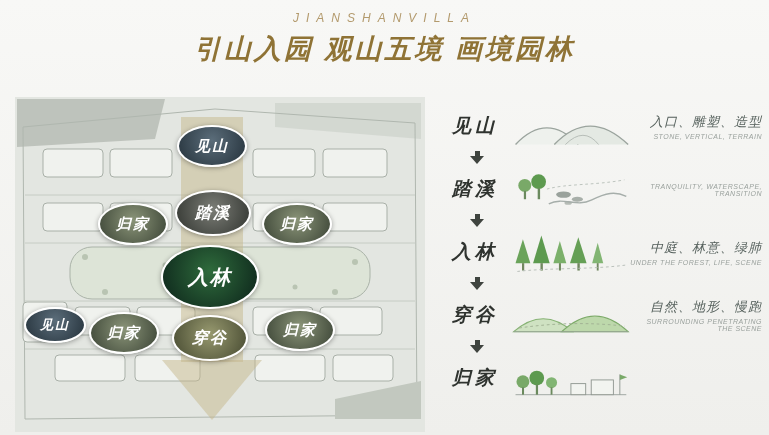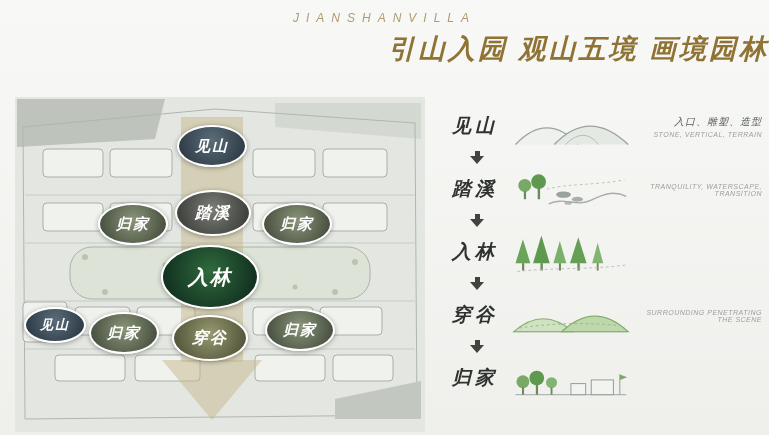--- a/index.html
+++ b/index.html
@@ -8,21 +8,21 @@
     background:linear-gradient(180deg,#f8f8f6 0%,#efefec 100%);
     font-family:"Liberation Sans","DejaVu Sans",sans-serif;
     font-style:italic;
   }
   
   .brand {
     position:absolute; top:11px; left:0; right:0; text-align:center;
     font-size:12px; letter-spacing:7px; color:#b39a6d; font-weight:500;
   }
   .title {
-    position:absolute; top:31px; left:0; right:0; text-align:right;
+    position:absolute; top:31px; left:0; right:0; text-align:center;
     font-size:27px; font-weight:bold; color:#8f7335; letter-spacing:3px;
   }
   
   .plan {
     position:absolute; left:15px; top:97px; width:410px; height:335px;
     background:#e3e6e1; box-shadow:inset 0 0 0 1px #d2d6d0;
   }
   .plan svg.drawing { position:absolute; left:0; top:0; }
   .band {
     position:absolute; left:166px; top:20px; width:62px; height:245px;
@@ -51,21 +51,21 @@
   .bg-valley   { background:radial-gradient(circle at 50% 40%, #97996f 0%, #55583c 80%); }
   
   .legend { position:absolute; left:452px; top:103px; width:312px; }
   .legend-item { display:flex; align-items:center; height:46px; }
   .legend-label {
     width:58px; font-size:19px; font-weight:bold; color:#2f332f; letter-spacing:4px;
     flex:0 0 58px;
   }
   .legend-icon { flex:0 0 120px; height:46px; display:flex; align-items:flex-end; }
   .legend-desc { flex:1; text-align:right; padding-right:2px; }
-  .desc-cn { font-size:10px; color:#55605c; letter-spacing:1px; }
+  .desc-cn { font-size:13px; color:#55605c; letter-spacing:1px; }
   .desc-en { font-size:7px; color:#9aa19d; letter-spacing:0.5px; margin-top:2px; text-transform:uppercase; }
   .legend-arrow-row { height:17px; display:flex; align-items:center; }
   .arrow-shape { margin-left:18px; display:flex; flex-direction:column; align-items:center; }
   .arrow-stem { width:5px; height:5px; background:#3f443f; }
   .arrow-head {
     width:0; height:0;
     border-left:7px solid transparent; border-right:7px solid transparent;
     border-top:8px solid #3f443f;
   }
 </style>
@@ -213,40 +213,45 @@
             <rect x="33" y="34" width="2.6" height="8" fill="#70875f"></rect>
           <polygon points="54,10 47,34 61,34" fill="#7bb06a"></polygon>
             <rect x="53" y="34" width="2.2" height="8" fill="#70875f"></rect>
           <polygon points="74,6 65,34 83,34" fill="#659f55"></polygon>
             <rect x="73" y="34" width="2.6" height="8" fill="#70875f"></rect>
           <polygon points="95,12 89,34 101,34" fill="#82b573"></polygon>
             <rect x="94" y="34" width="2" height="8" fill="#70875f"></rect>
           <path d="M8 43 C40 39 90 41 126 36" fill="none" stroke="#b5bcb6" stroke-width="1" stroke-dasharray="3 3"></path>
         </svg>
       </div>
+      <div class="legend-desc">
+        <div class="desc-cn">中庭、林意、绿肺</div>
+        <div class="desc-en">UNDER THE FOREST, LIFE, SCENE</div>
+      </div>
     </div>
 
     <div class="legend-arrow-row">
       <div class="arrow-shape">
         <div class="arrow-stem"></div>
           <div class="arrow-head"></div>
       </div>
     </div>
 
     <div class="legend-item">
       <div class="legend-label">穿谷</div>
       <div class="legend-icon">
         <svg width="120" height="44" viewBox="0 0 130 46">
           <path d="M4 40 Q36 12 68 40 Z" fill="#cfe2c2" stroke="#86b273" stroke-width="1.2"></path>
           <path d="M56 40 Q92 6 128 40 Z" fill="#bdd8ab" stroke="#7caa68" stroke-width="1.2"></path>
           <line x1="4" y1="40" x2="128" y2="40" stroke="#9aa29c" stroke-width="0.8"></line>
           <path d="M10 36 C50 30 90 30 124 34" fill="none" stroke="#9fb092" stroke-width="1" stroke-dasharray="3 3"></path>
         </svg>
       </div>
       <div class="legend-desc">
+        <div class="desc-cn">自然、地形、慢跑</div>
         <div class="desc-en">SURROUNDING PENETRATING THE SCENE</div>
       </div>
     </div>
 
     <div class="legend-arrow-row">
       <div class="arrow-shape">
         <div class="arrow-stem"></div>
           <div class="arrow-head"></div>
       </div>
     </div>

